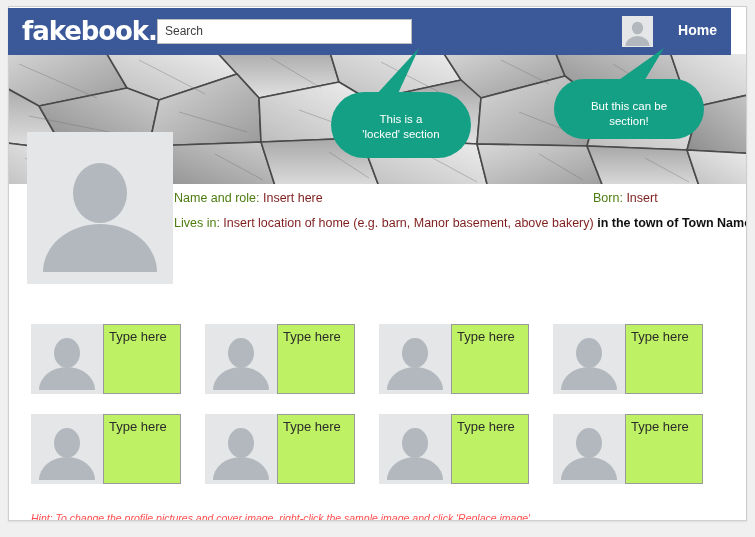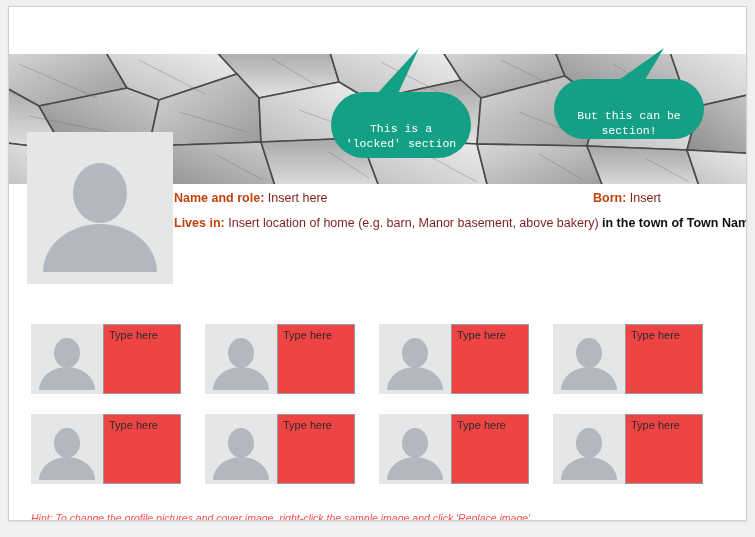--- a/index.html
+++ b/index.html
@@ -106,21 +106,21 @@
     width: 560px;
   }
   .info-row {
     position: relative;
     font-size: 12.5px;
     color: #1a1a1a;
     line-height: 16px;
     margin-bottom: 9px;
     white-space: nowrap;
   }
-  .lbl { font-weight: bold; color: #c2410c; }
+  .lbl { font-weight: normal; color: #4d7c0f; }
   .val { color: #7f1d1d; }
   .strongtail { font-weight: bold; color: #111111; }
   #born-row {
     position: absolute;
     left: 385px; top: 0px;
     font-size: 12.5px;
     white-space: nowrap;
     padding-left: 34px;
   }
 
@@ -141,23 +141,23 @@
     position: absolute;
     left: 0; top: 0;
     width: 72px; height: 70px;
     background: #e4e6e8;
     overflow: hidden;
   }
   .friend-name {
     position: absolute;
     left: 72px; top: 0;
     width: 78px; height: 70px;
-    background: #ef4444;
+    background: #bef264;
     border: 1px solid #9a9a9a;
-    font-size: 11px;
+    font-size: 13px;
     color: #2b2b2b;
     padding: 4px 0 0 5px;
     overflow: hidden;
     white-space: nowrap;
   }
 
   
   #hint {
     position: absolute;
     left: 22px; top: 505px;
@@ -173,25 +173,24 @@
     z-index: 9;
     color: #ffffff;
     text-align: center;
     font-size: 11.5px;
     line-height: 15px;
   }
   .callout svg { position:absolute; left:0; top:0; overflow: visible; }
   .callout .ctext {
     position: absolute;
     display: flex;
-    align-items: flex-end;
+    align-items: center;
     justify-content: center;
     text-align: center;
     width: 100%;
-    font-family: Liberation Mono, monospace;
   }
 
   #callout-locked { left: 331px; top: 48px; width: 140px; height: 112px; }
   #callout-locked .ctext { left: 0; top: 55px; height: 48px; }
 
   #callout-edited { left: 554px; top: 48px; width: 150px; height: 98px; }
   #callout-edited .ctext { left: 0; top: 42px; height: 48px; }
 
   #callout-else { left: 327px; top: 237px; width: 283px; height: 56px; }
   #callout-else .ctext { left: 43px; top: 2px; height: 52px; width: 240px; }
@@ -392,20 +391,35 @@
       </div>
       <div class="friend-name">Type here</div>
     </div>
 
     <div id="hint">
       <span>Hint:</span><span> To change the profile pictures and cover image, right-click the sample image and click 'Replace image'.</span>
     </div>
 
   </div>
 
+  <div id="header">
+    <div id="brand"><span>fakebook</span><span class="dot">.</span></div>
+
+    <div id="search-box" placeholder="Search">Search</div>
+
+    <div id="header-avatar">
+      <svg class="avatar-glyph" viewBox="0 0 31 31" preserveAspectRatio="none">
+        <rect x="0" y="0" width="31" height="31" fill="#e4e6e8"></rect>
+        <ellipse cx="15.5" cy="12" rx="5.6" ry="6.3" fill="#b2b8bd"></ellipse>
+        <path d="M3.5 30 A 12 10 0 0 1 27.5 30 Z" fill="#b2b8bd"></path>
+      </svg>
+    </div>
+
+    <div id="home-link">Home</div>
+  </div>
 
   <div class="callout" id="callout-locked">
     <svg width="140" height="112" viewBox="0 0 140 112">
       <path d="M88 0 L64 52 L44 48 Z" fill="#14a085"></path>
       <rect x="0" y="44" width="140" height="66" rx="33" ry="33" fill="#14a085"></rect>
     </svg>
     <div class="ctext">
       <div>
         <div>This is a</div>
         <div>'locked' section</div>

